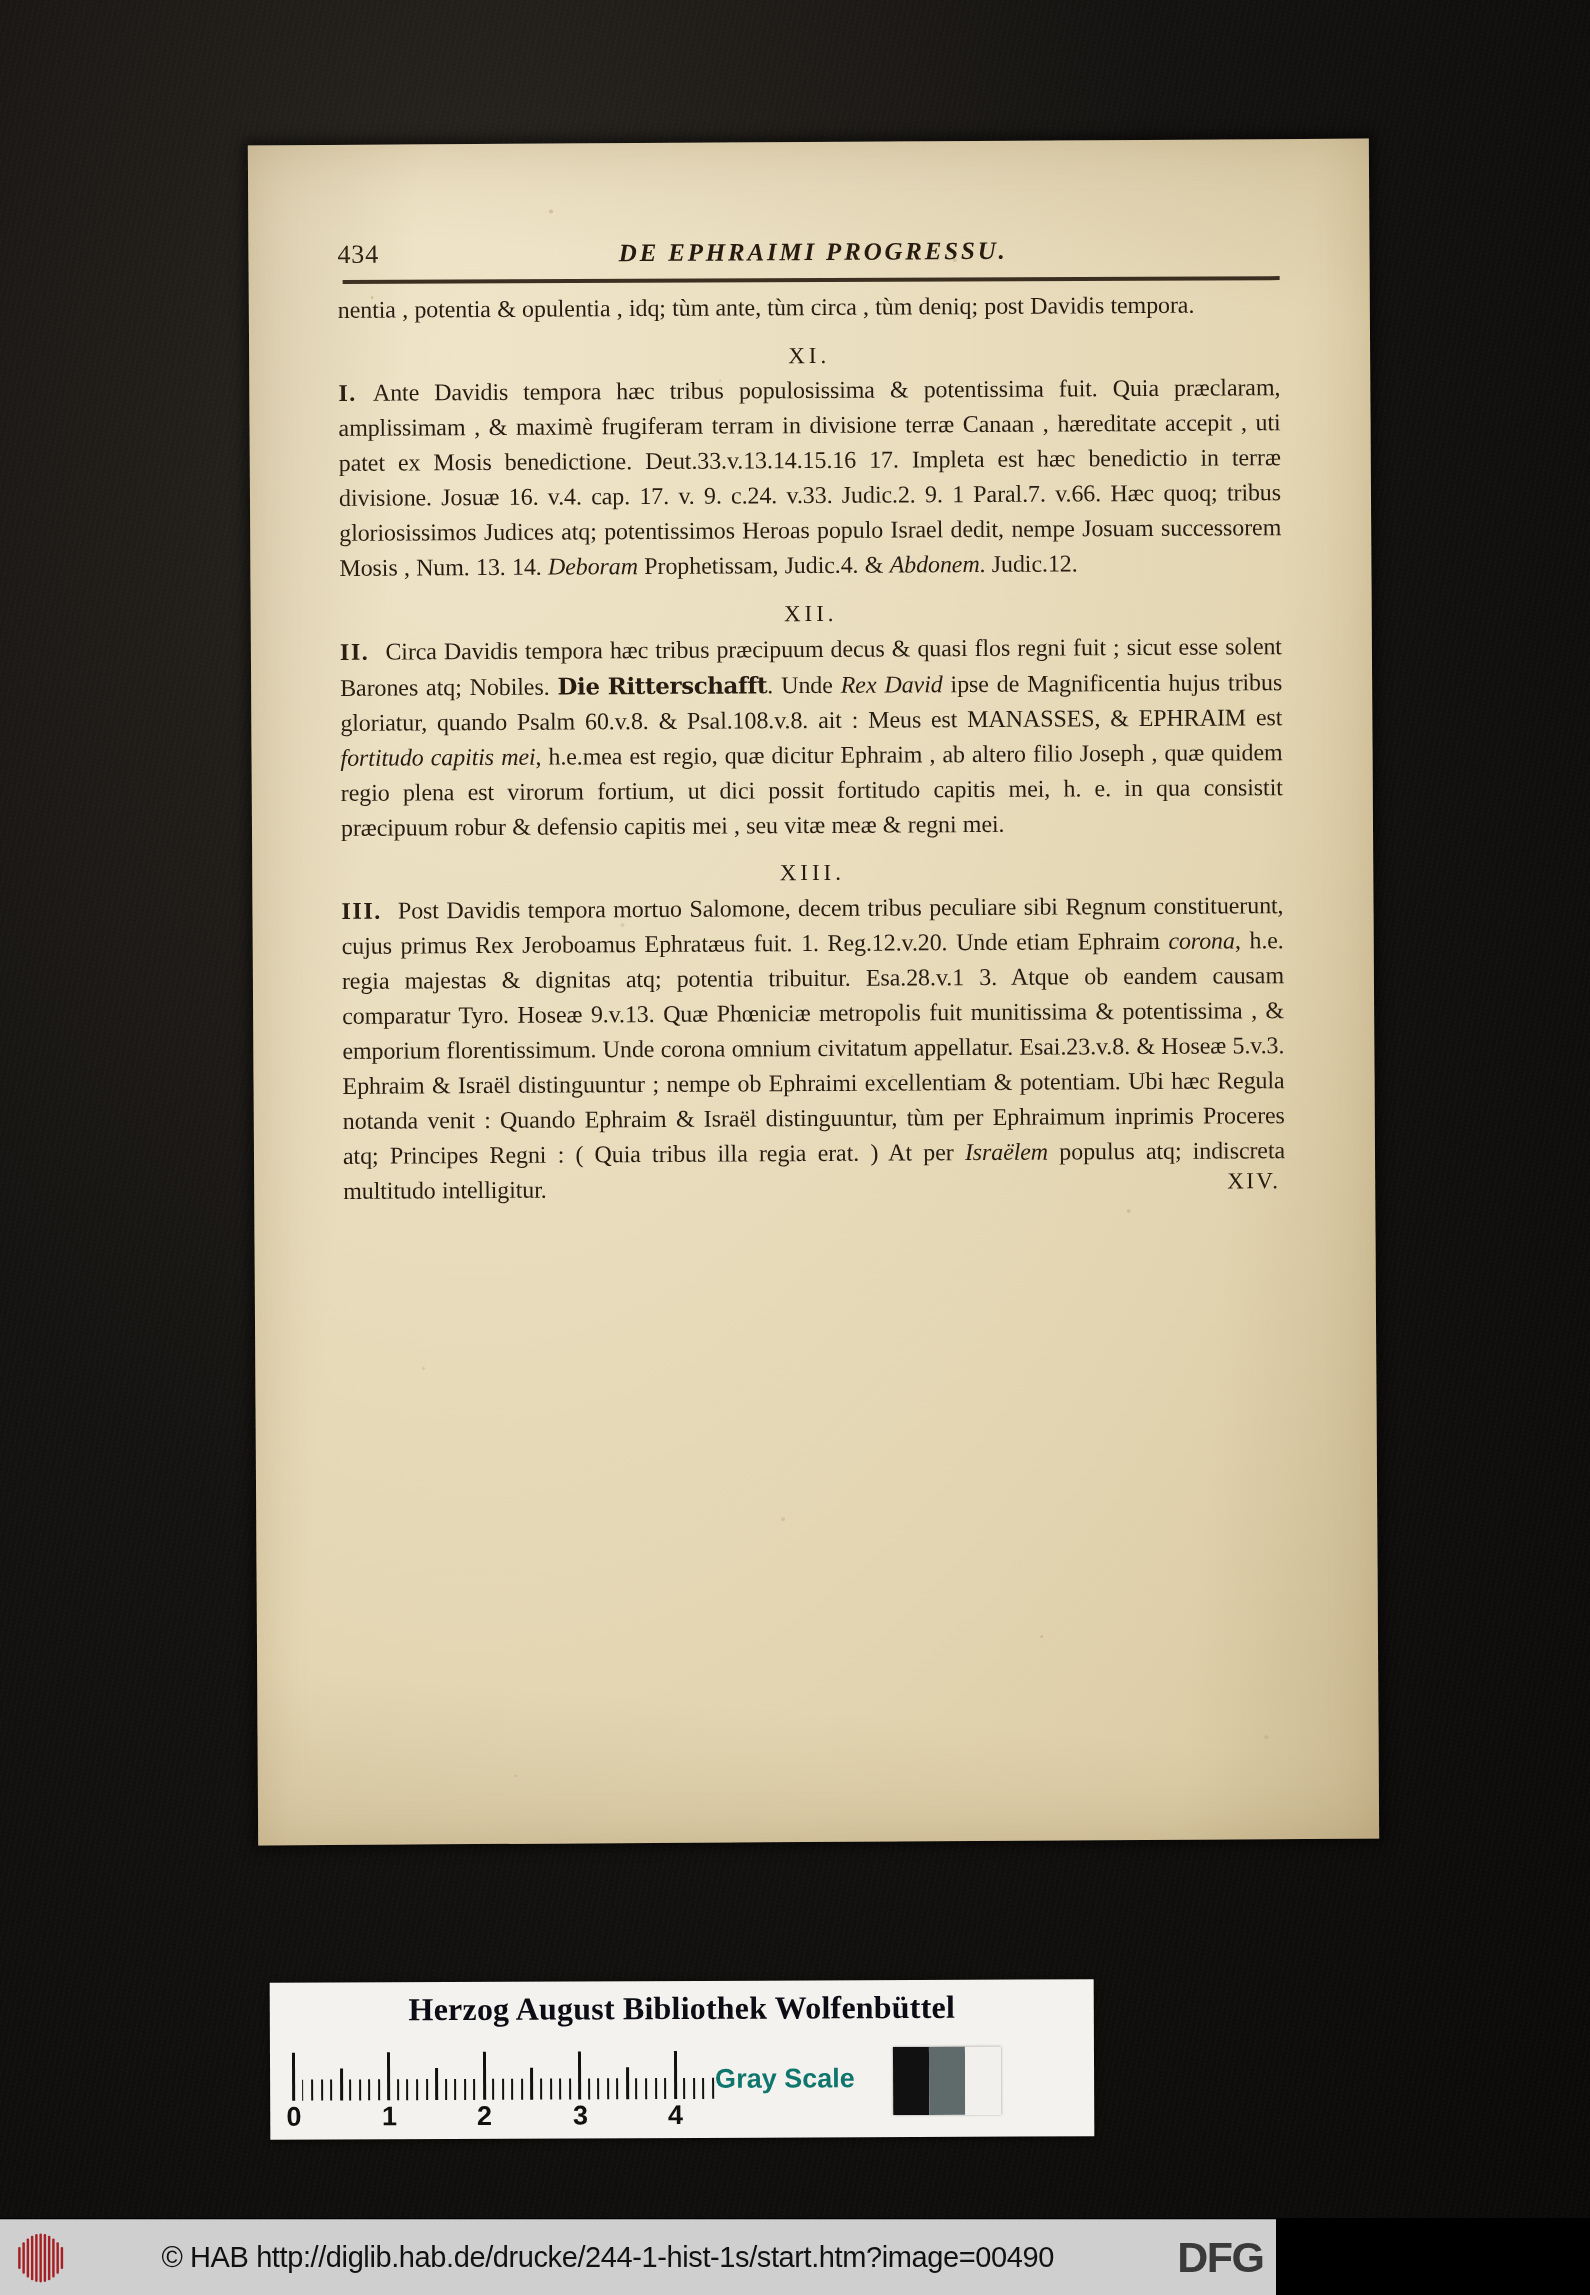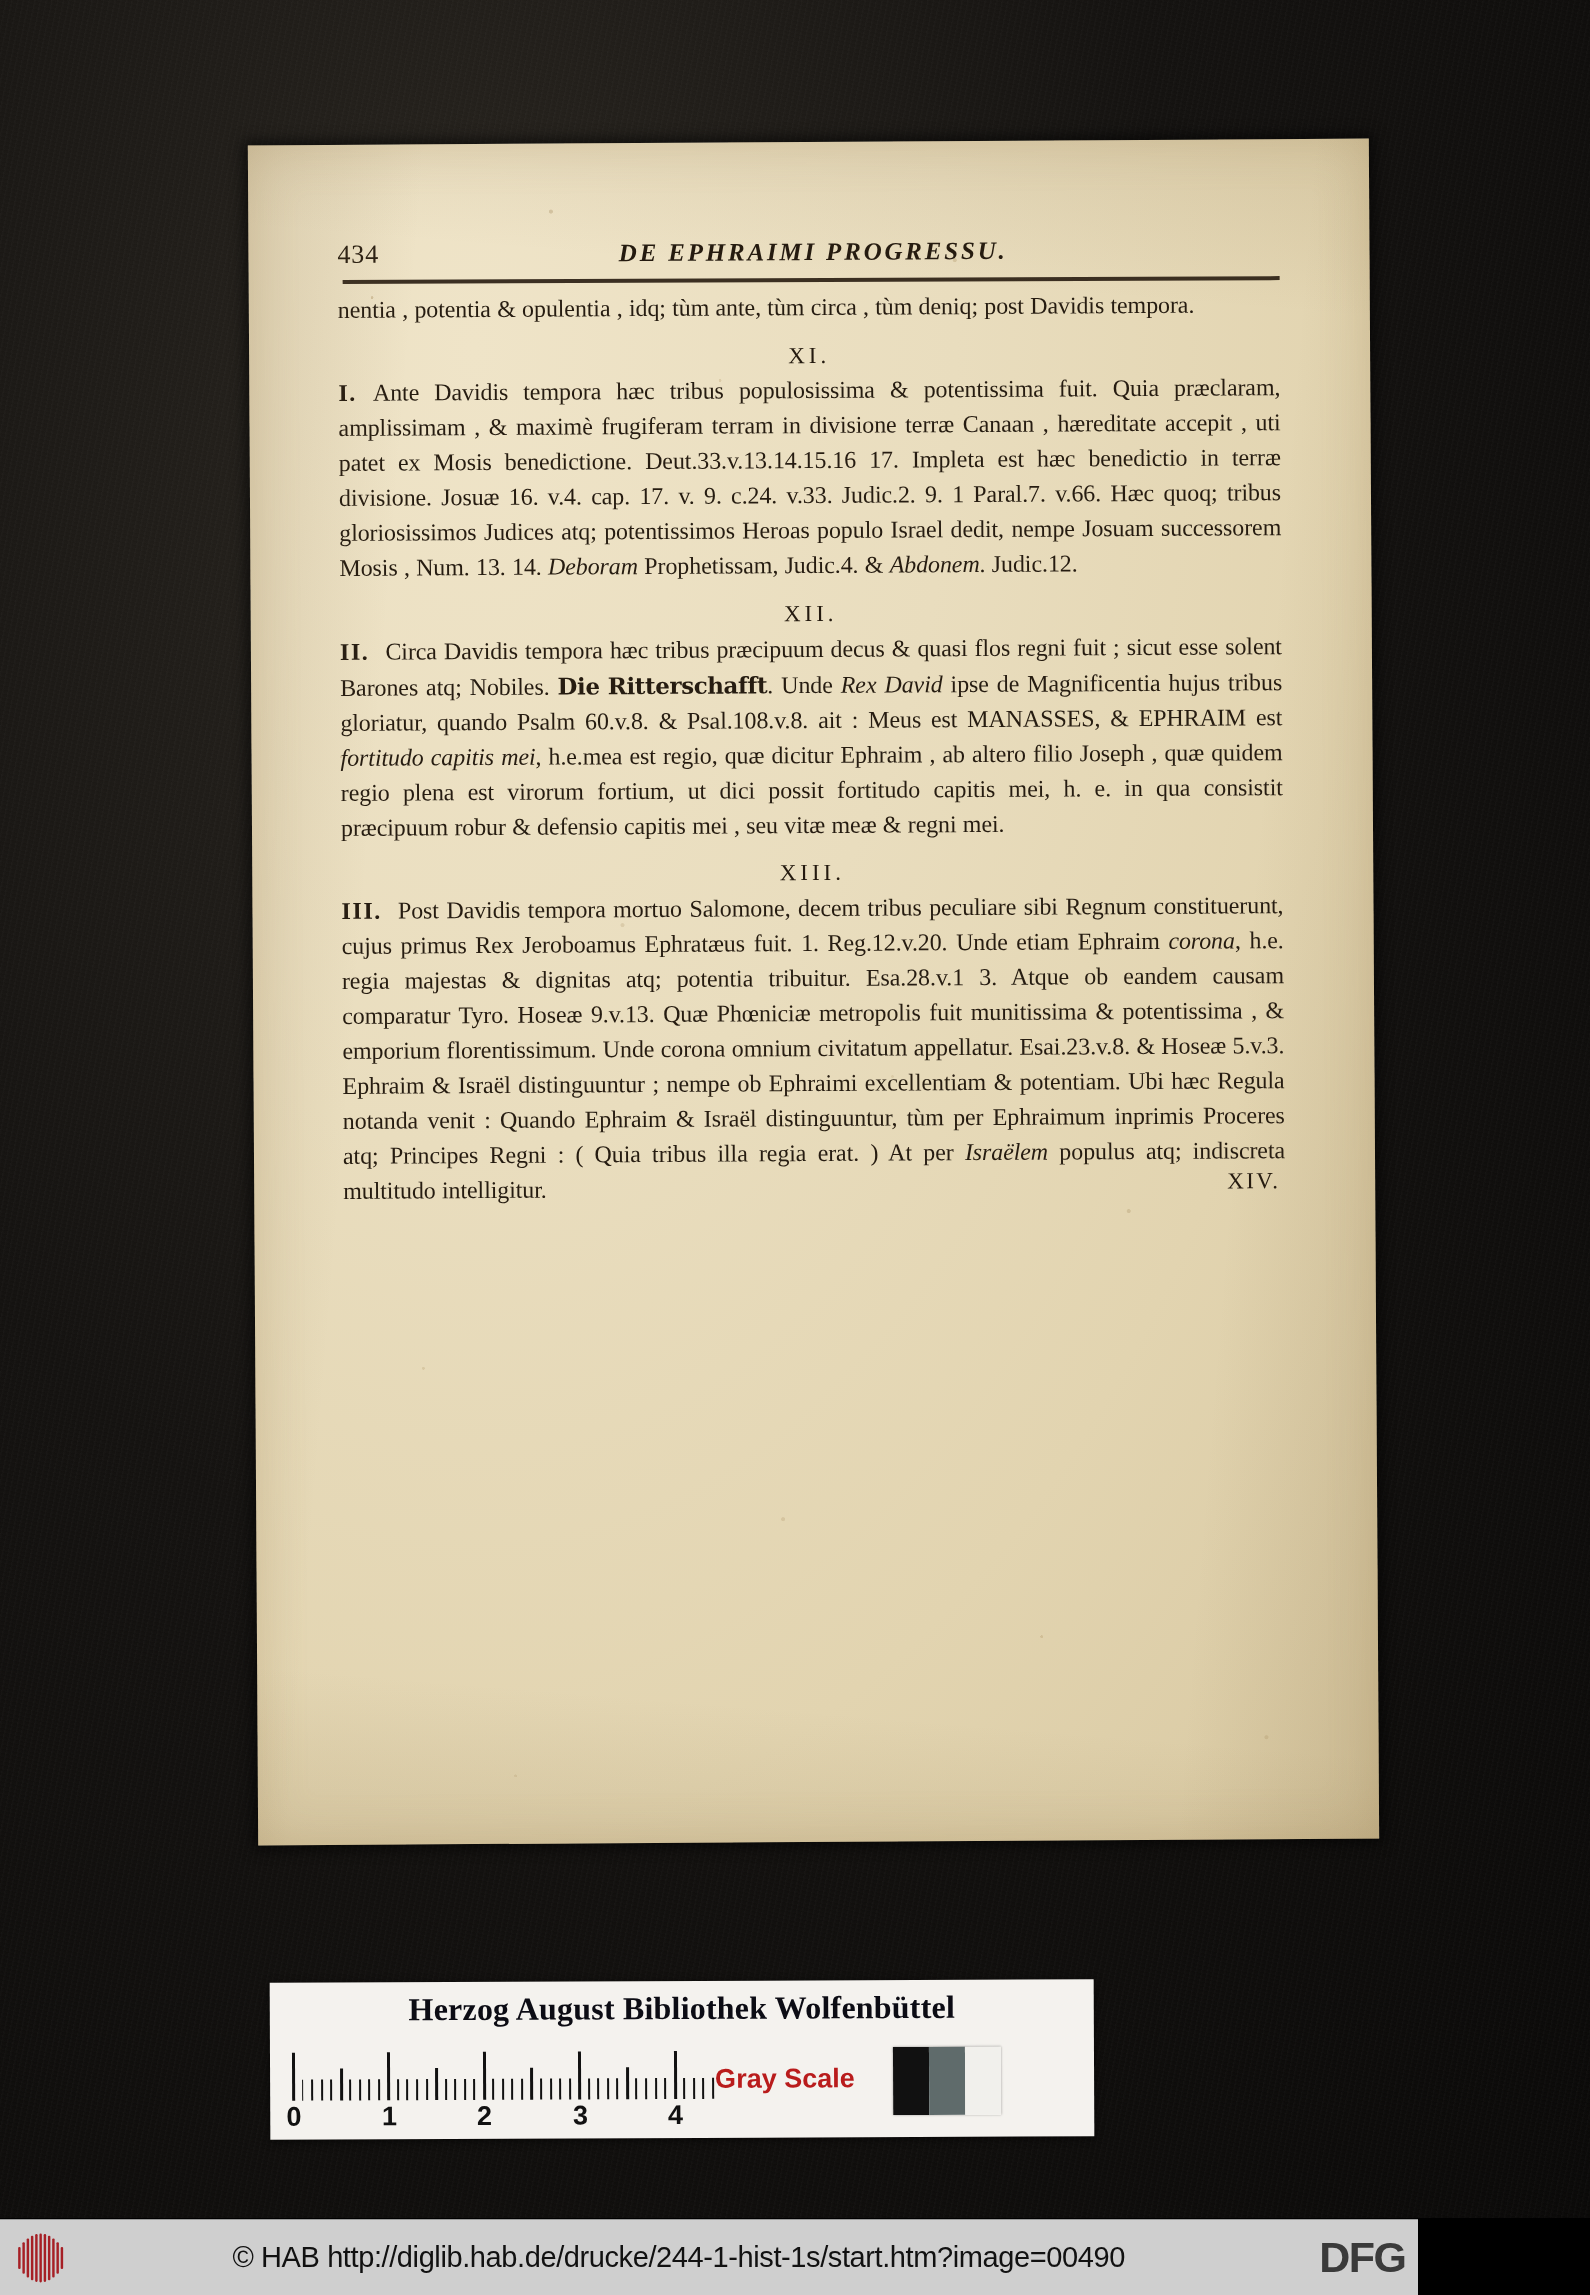--- a/index.html
+++ b/index.html
@@ -206,39 +206,39 @@
     color: #111;
     transform: translateX(-50%);
   }
   #grayscale-label {
     position: absolute;
     left: 445px;
     top: 83px;
     font-family: "Liberation Sans", sans-serif;
     font-weight: bold;
     font-size: 27px;
-    color: #b91c1c;
+    color: #0f766e;
   }
   #grayscale-patch {
     position: absolute;
     left: 623px;
     top: 67px;
     width: 108px;
     height: 68px;
     display: flex;
     box-shadow: 0 0 2.4px rgba(0,0,0,0.4);
   }
   #grayscale-patch span { flex: 1; }
 
   
   #footer-bar {
     position: absolute;
     left: 0;
     bottom: 0;
-    width: 1418px;
+    width: 1276px;
     height: 75px;
     background: #cfcfcf;
     border-top: 1.6px solid #9a9a9a;
     display: flex;
     align-items: center;
   }
   #hab-logo {
     width: 59px;
     height: 56px;
     margin-left: 11px;

